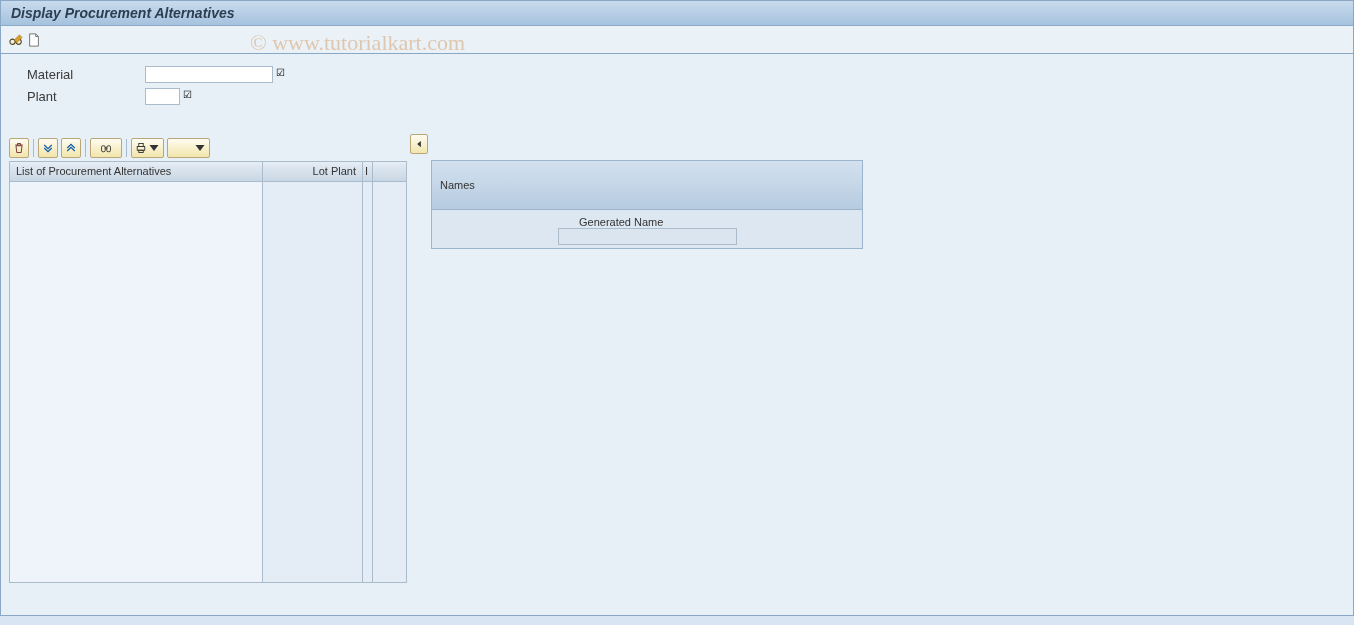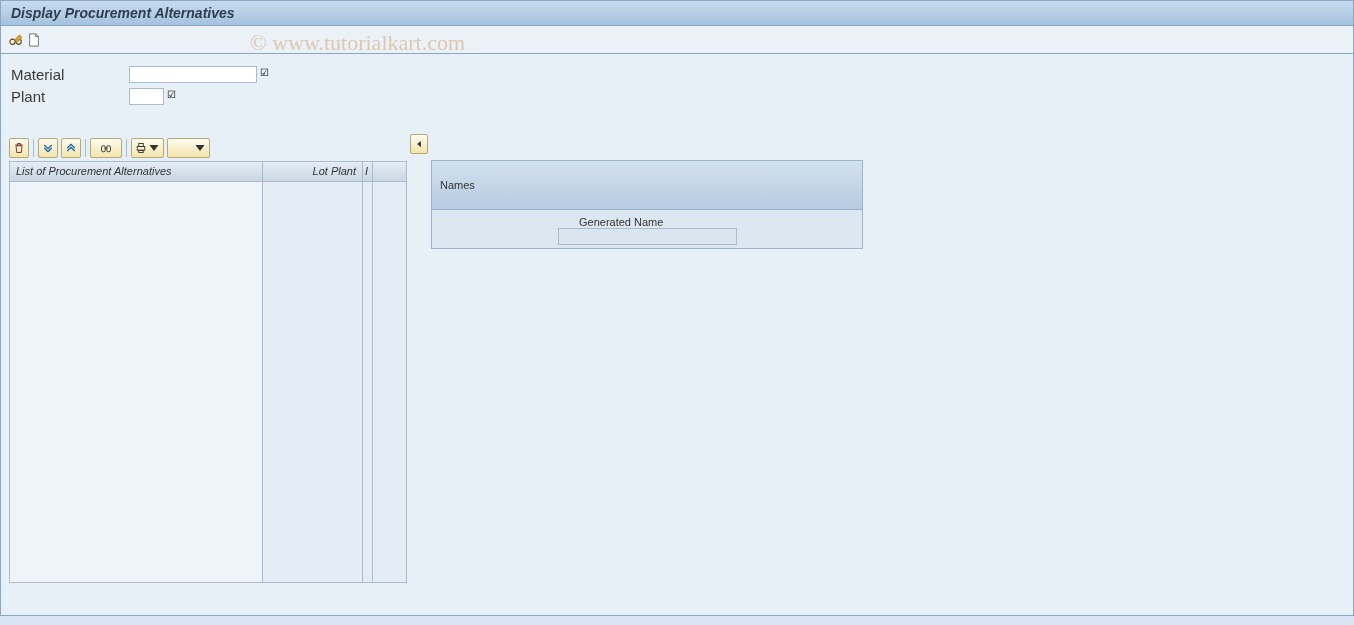--- a/index.html
+++ b/index.html
@@ -57,22 +57,23 @@
     }
     .form-row {
       display: flex;
       align-items: center;
       margin-bottom: 2px;
       height: 20px;
     }
     .form-label {
       width: 120px;
       color: #3a3a3a;
-      font-size: 15px;
+      font-size: 13px;
       padding-left: 2px;
+      margin-left: 16px;
     }
     .form-input {
       background: #fff;
       border: 1px solid #aabbcc;
       height: 17px;
       padding: 0 2px;
       font-size: 11px;
     }
     .tick {
       color: #000;
@@ -124,21 +125,20 @@
     }
     .tb-btn.wide { min-width: 32px; }
     .tb-btn.xwide { min-width: 40px; justify-content: flex-start; padding-left: 4px;}
     .tb-btn svg { width: 12px; height: 12px; }
     
     .list-grid {
       display: flex;
       flex: 1;
       border: 1px solid #aabccc;
       background: #fff;
-      font-style: italic;
     }
     .col-header {
       background: linear-gradient(to bottom, #e5edf5 0%, #c9d6e3 100%);
       border-bottom: 1px solid #aabccc;
       border-right: 1px solid #aabccc;
       padding: 3px 6px;
       font-size: 11px;
       color: #333;
       height: 20px;
     }

